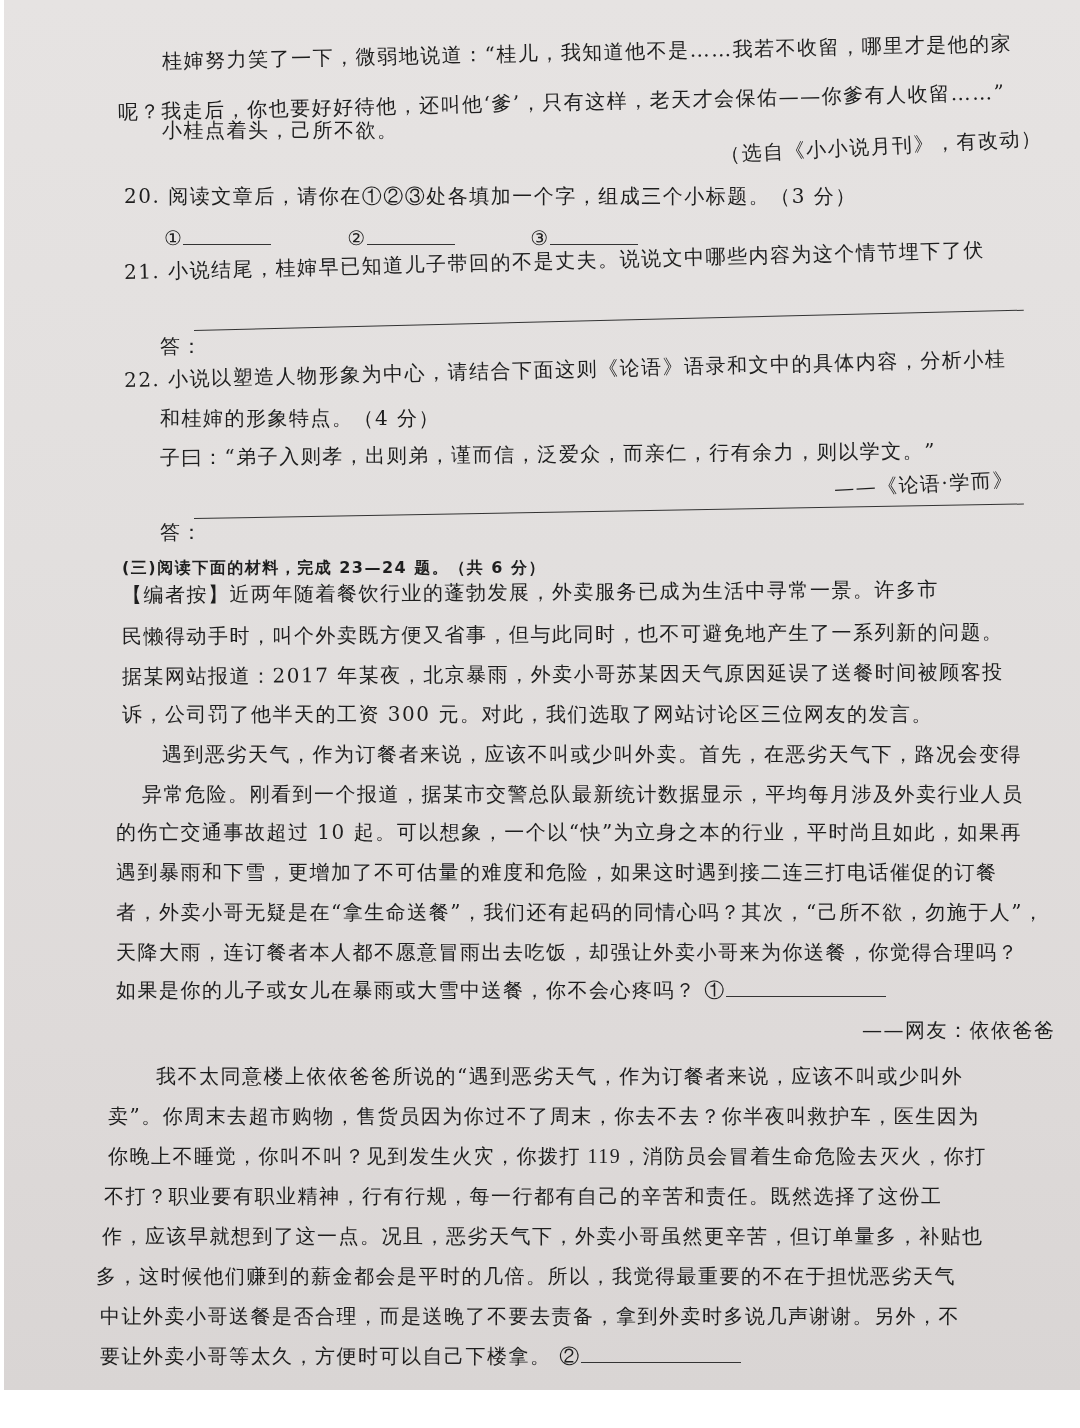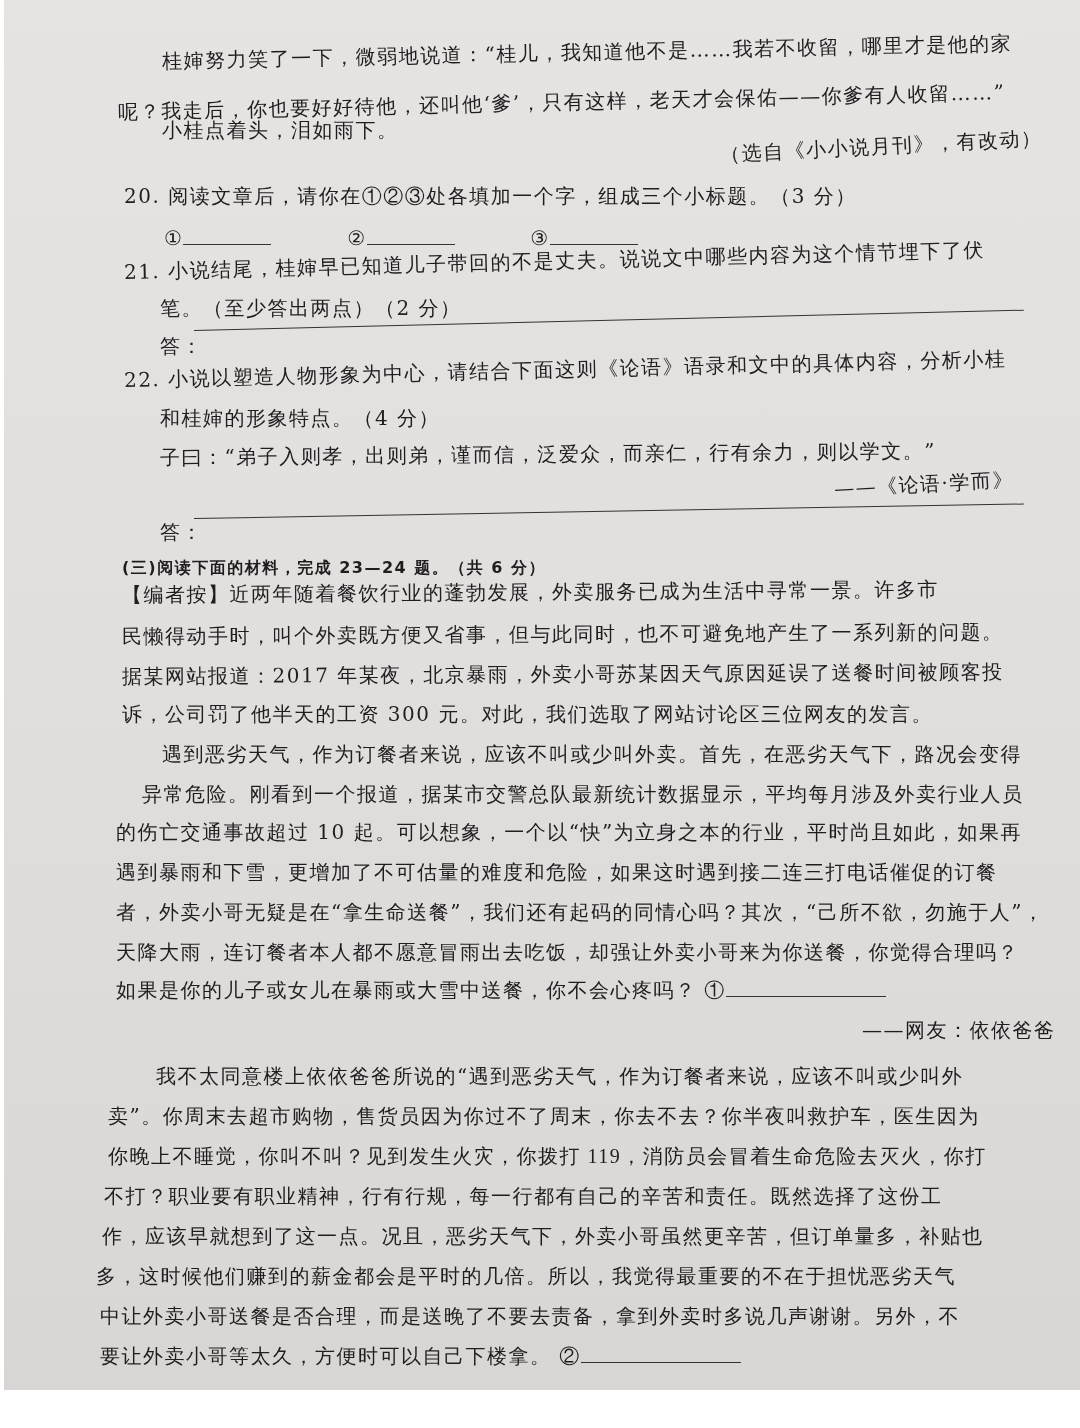--- a/index.html
+++ b/index.html
@@ -20,34 +20,33 @@
   .blank { display: inline-block; border-bottom: 1.5px solid #333; height: 18px; vertical-align: baseline; }
   .ansline { position: absolute; border-bottom: 1.5px solid #333; }
 </style>
 </head>
 <body>
 
 <div class="paper">
 
   <div class="line" style="left:158px; top:38px; transform:rotate(-1.2deg);">桂婶努力笑了一下，微弱地说道：“桂儿，我知道他不是……我若不收留，哪里才是他的家</div>
   <div class="line" style="left:114px; top:88px; transform:rotate(-1.3deg);">呢？我走后，你也要好好待他，还叫他‘爹’，只有这样，老天才会保佑——你爹有人收留……”</div>
-  <div class="line" style="left:158px; top:116px;">小桂点着头，泪如雨下。</div>
+  <div class="line" style="left:158px; top:116px;">小桂点着头，己所不欲。</div>
   <div class="line" style="left:716px; top:132px; transform:rotate(-3deg);">（选自《小小说月刊》，有改动）</div>
 
   <div class="line" style="left:120px; top:182px;">20. 阅读文章后，请你在①②③处各填加一个字，组成三个小标题。（3 分）</div>
   <div class="line" style="left:160px; top:224px;">
     <span>①</span><span class="blank" style="width:88px;"></span>
     <span style="display:inline-block;width:60px;"></span>
     <span>②</span><span class="blank" style="width:88px;"></span>
     <span style="display:inline-block;width:60px;"></span>
     <span>③</span><span class="blank" style="width:88px;"></span>
   </div>
 
   <div class="line" style="left:120px; top:258px; transform:rotate(-1.5deg); transform-origin:left center;">21. 小说结尾，桂婶早已知道儿子带回的不是丈夫。说说文中哪些内容为这个情节埋下了伏</div>
-  <div class="line" style="left:156px; top:294px;">笔。（至少答出两点）（2 分）</div>
   <div class="line" style="left:156px; top:332px;">答：</div>
   <div class="ansline" style="left:190px; top:330px; width:830px; transform:rotate(-1.4deg); transform-origin:left bottom;"></div>
 
   <div class="line" style="left:120px; top:366px; transform:rotate(-1.4deg); transform-origin:left center;">22. 小说以塑造人物形象为中心，请结合下面这则《论语》语录和文中的具体内容，分析小桂</div>
   <div class="line" style="left:156px; top:404px;">和桂婶的形象特点。（4 分）</div>
   <div class="line" style="left:156px; top:440px; transform:rotate(-0.5deg);">子曰：“弟子入则孝，出则弟，谨而信，泛爱众，而亲仁，行有余力，则以学文。”</div>
   <div class="line" style="left:830px; top:470px; transform:rotate(-3deg);">——《论语·学而》</div>
   <div class="line" style="left:156px; top:518px;">答：</div>
   <div class="ansline" style="left:190px; top:518px; width:830px; transform:rotate(-1deg); transform-origin:left bottom;"></div>
 

